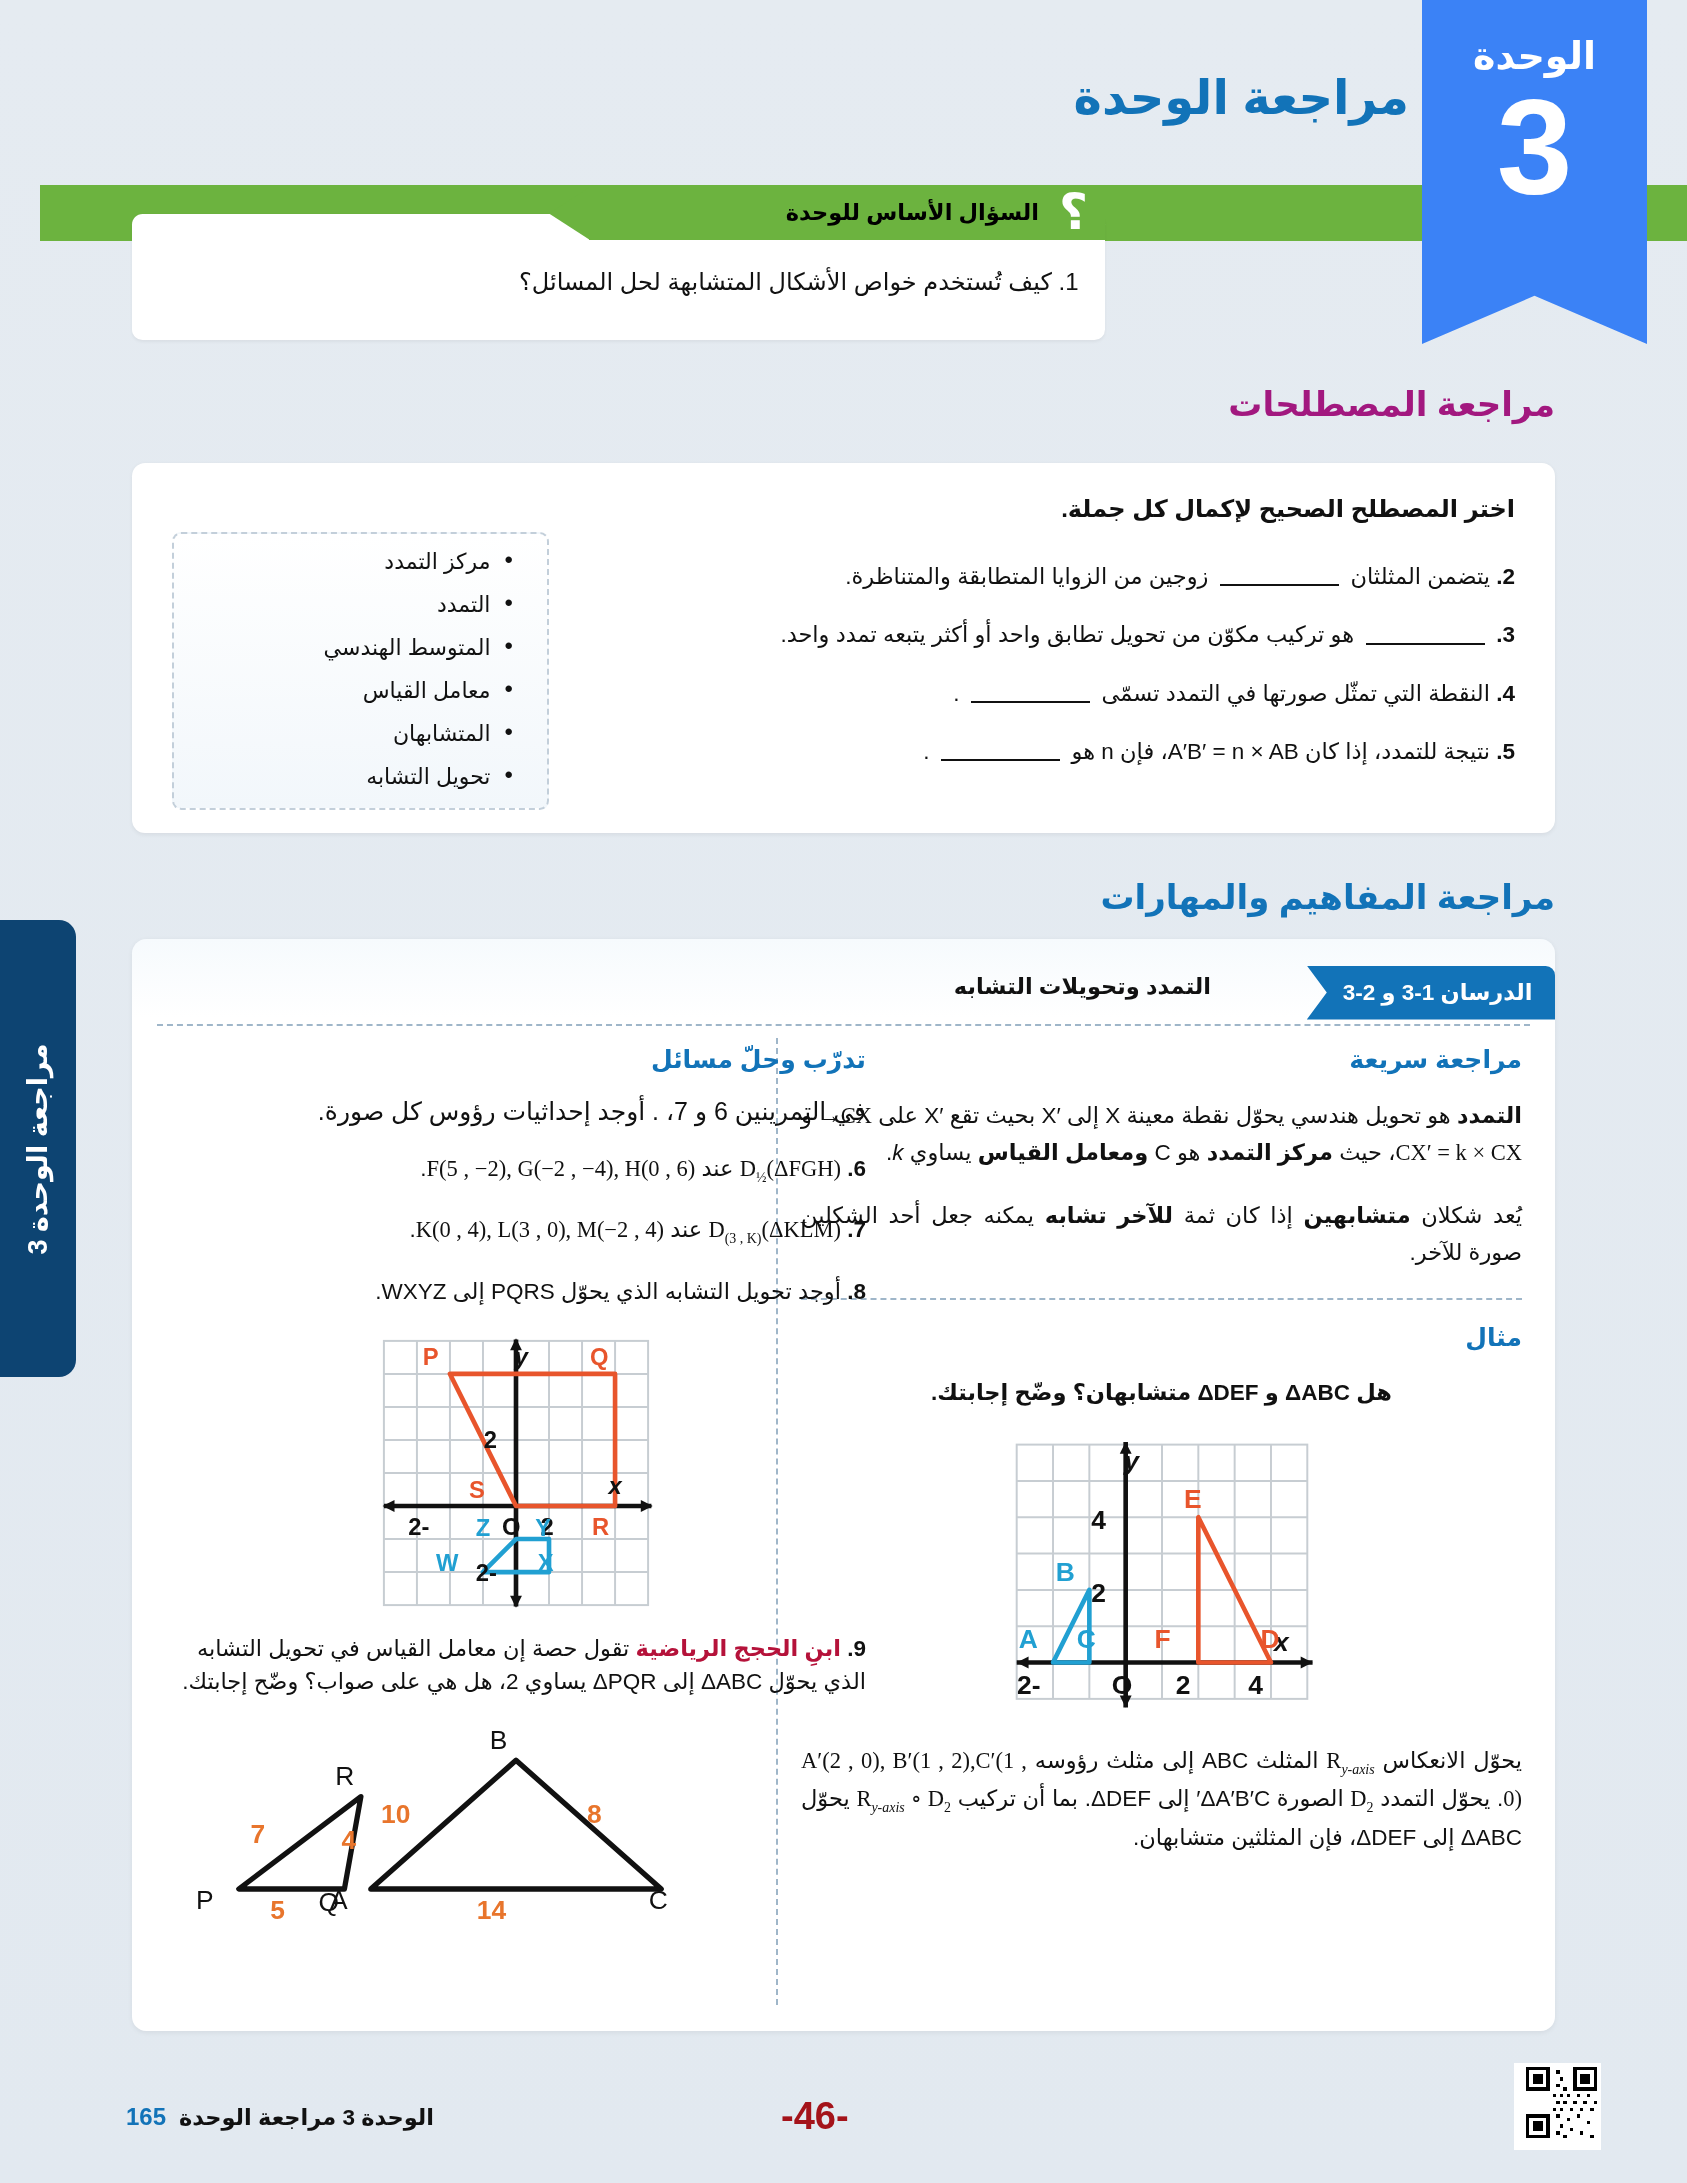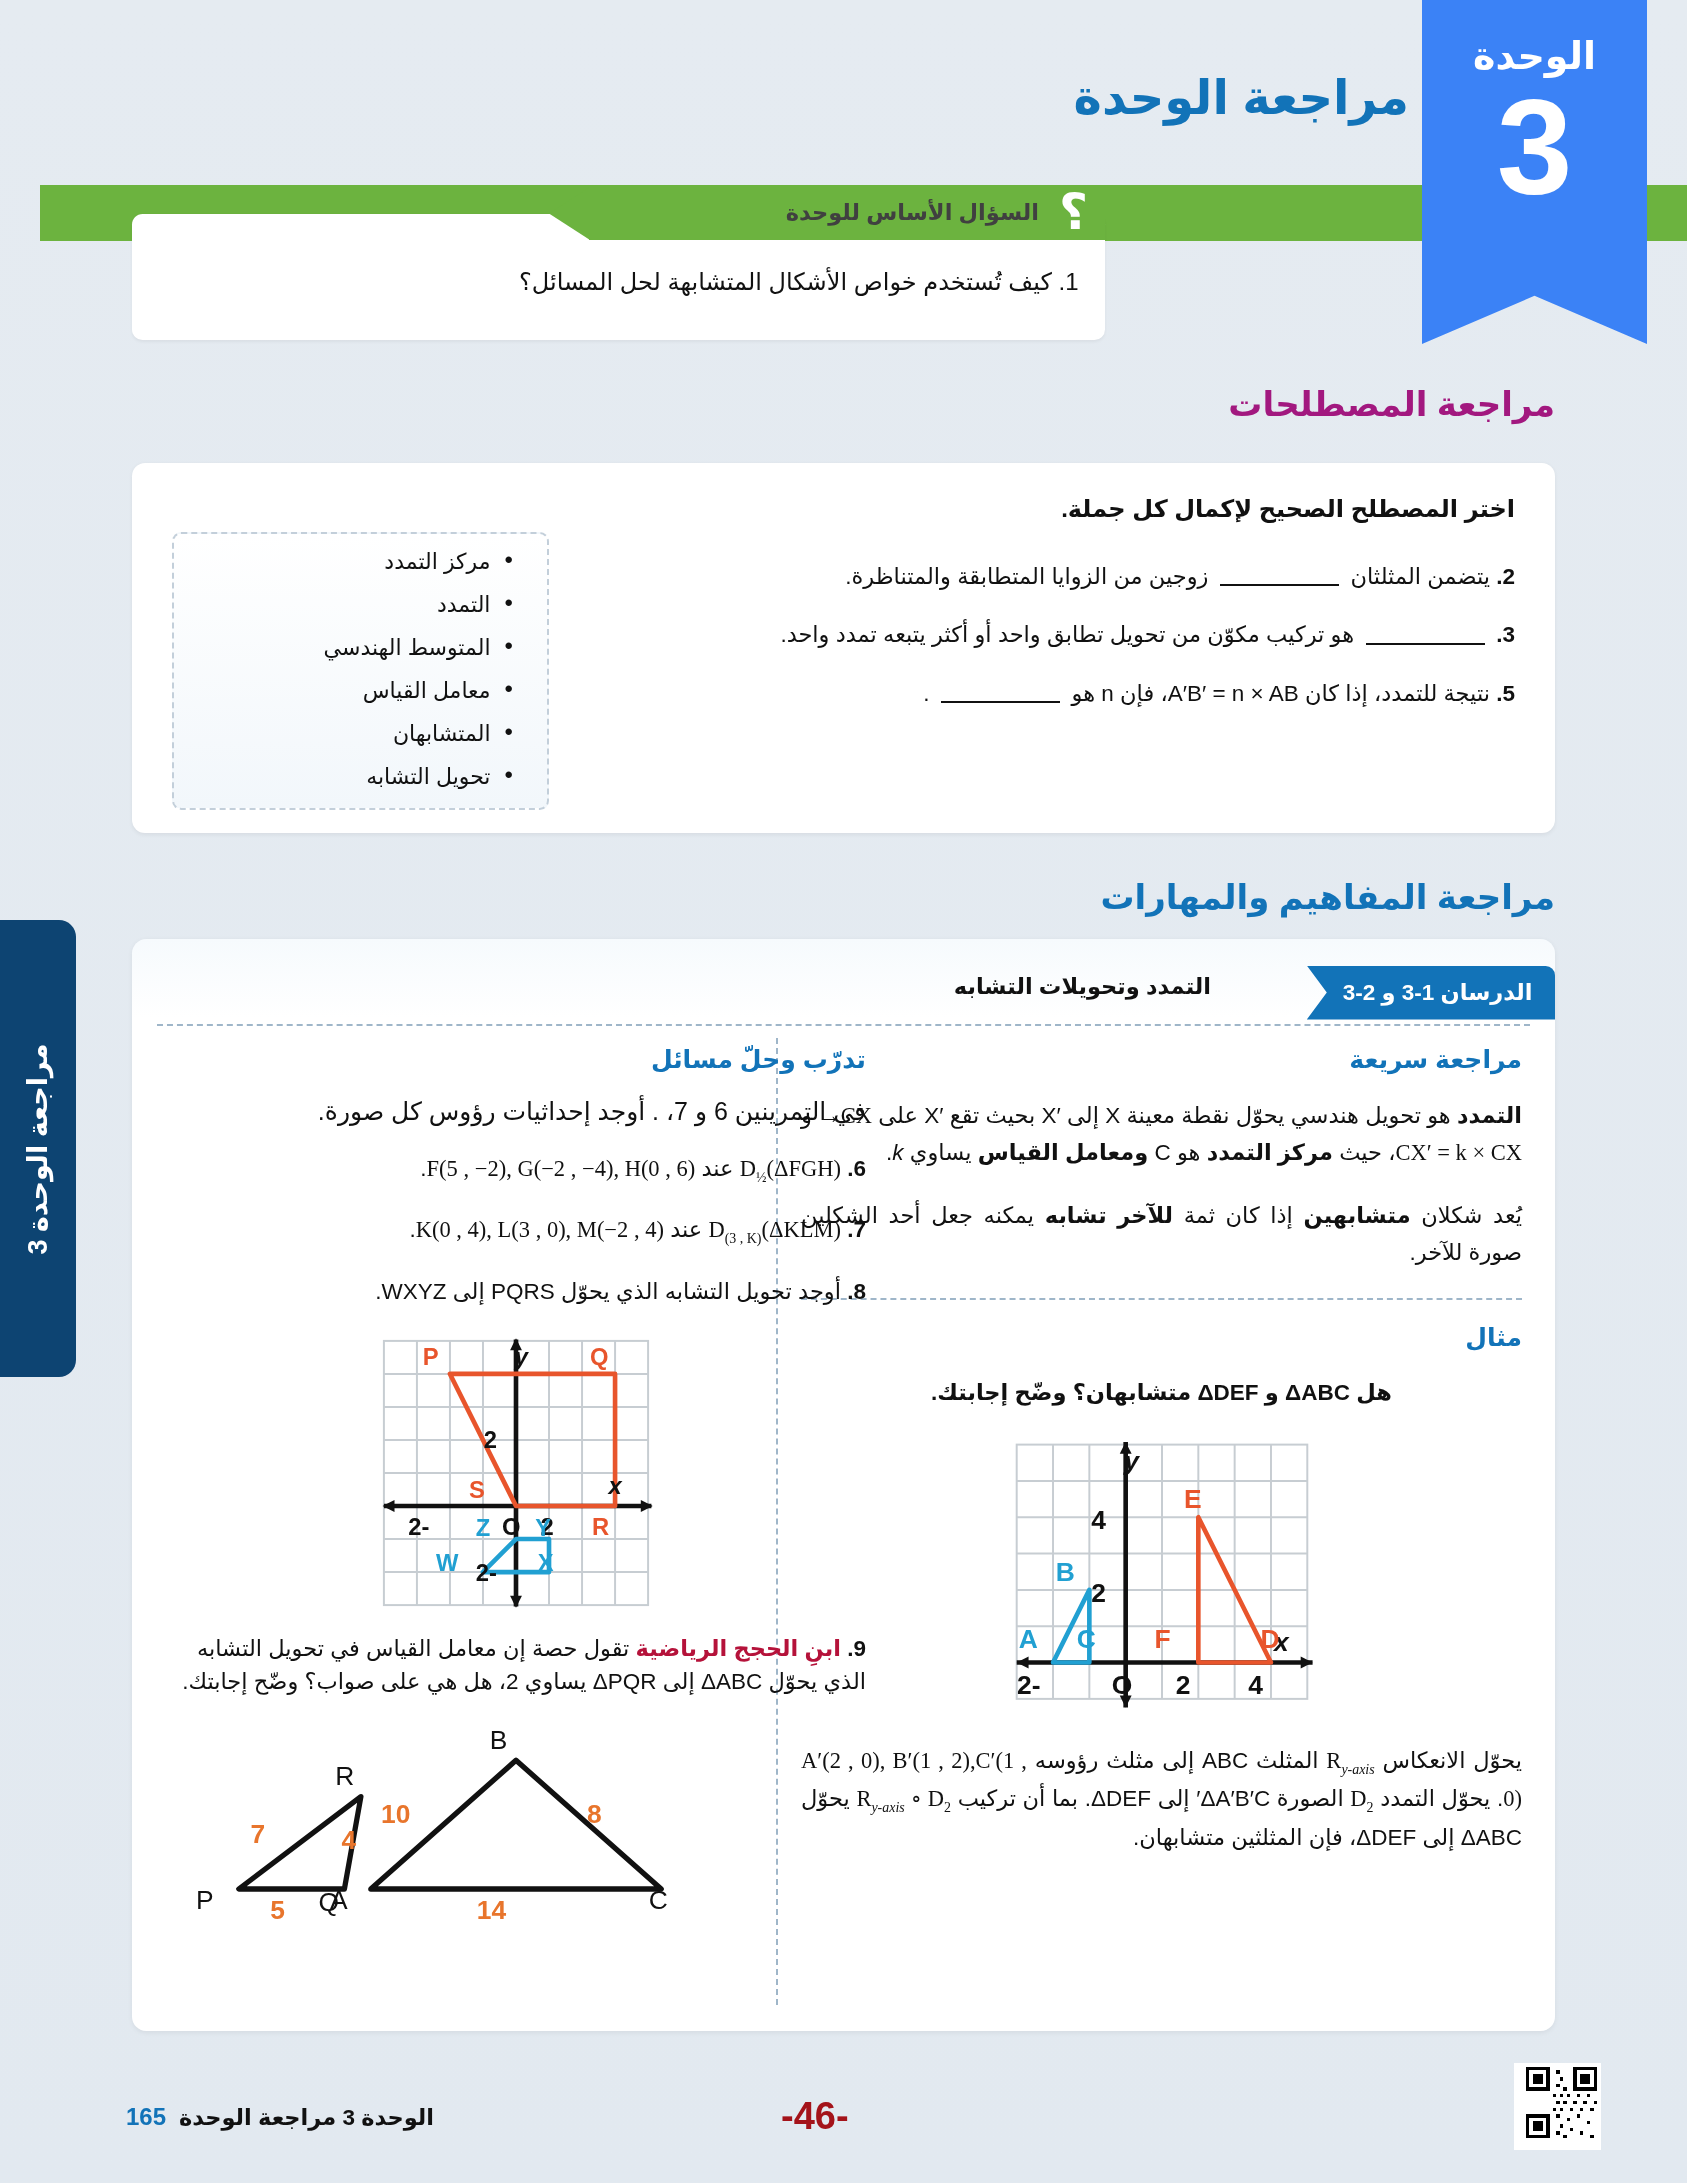--- a/index.html
+++ b/index.html
@@ -41,21 +41,21 @@
     clip-path:polygon(0 0,100% 0,100% 100%,0 100%,0 100%);
   }
   .eq-tag-arrow{
     position:absolute;right:1097px;top:187px;width:41px;height:53px;background:#6cb33f;
     clip-path:polygon(100% 0,100% 100%,0 50%);z-index:7;
   }
   .eq-tag .qmark{
     position:absolute;right:17px;top:-4px;color:#fff;font-size:50px;font-weight:bold;
   }
   .eq-tag .eq-label{
-    position:absolute;right:66px;top:12px;color:#404040;font-size:22.5px;font-weight:bold;
+    position:absolute;right:66px;top:12px;color:#000000;font-size:22.5px;font-weight:bold;
   }
   .eq-card{
     position:absolute;right:582px;top:214px;left:132px;height:126px;background:#fff;
     border-radius:10.6px;z-index:6;box-shadow:0 1.3px 3.3px rgba(0,0,0,.05);
   }
   .eq-card p{
     margin:0;position:absolute;right:26.5px;top:54px;font-size:24px;color:#111;font-weight:500;
   }
   
   .sec-head{
@@ -171,20 +171,21 @@
         <li>المتوسط الهندسي</li>
         <li>معامل القياس</li>
         <li>المتشابهان</li>
         <li>تحويل التشابه</li>
       </ul>
   </div>
 
   <div class="vocab-items" id="vocab-questions">
       <div class="vocab-q"><span class="num">2.</span> يتضمن المثلثان <span class="blank"></span> زوجين من الزوايا المتطابقة والمتناظرة.</div>
       <div class="vocab-q"><span class="num">3.</span> <span class="blank"></span> هو تركيب مكوّن من تحويل تطابق واحد أو أكثر يتبعه تمدد واحد.</div>
+      <div class="vocab-q"><span class="num">4.</span> النقطة التي تمثّل صورتها في التمدد تسمّى <span class="blank"></span> .</div>
       <div class="vocab-q"><span class="num">5.</span> نتيجة للتمدد، إذا كان A′B′ = n × AB، فإن n هو <span class="blank"></span> .</div>
     </div>
 </div>
 
 <div class="sec-head blue">مراجعة المفاهيم والمهارات</div>
 
 <div class="lesson-card">
   <div class="lesson-tag">الدرسان 1-3 و 2-3</div>
   <div class="lesson-sub">التمدد وتحويلات التشابه</div>
   <div class="lesson-divider"></div>

